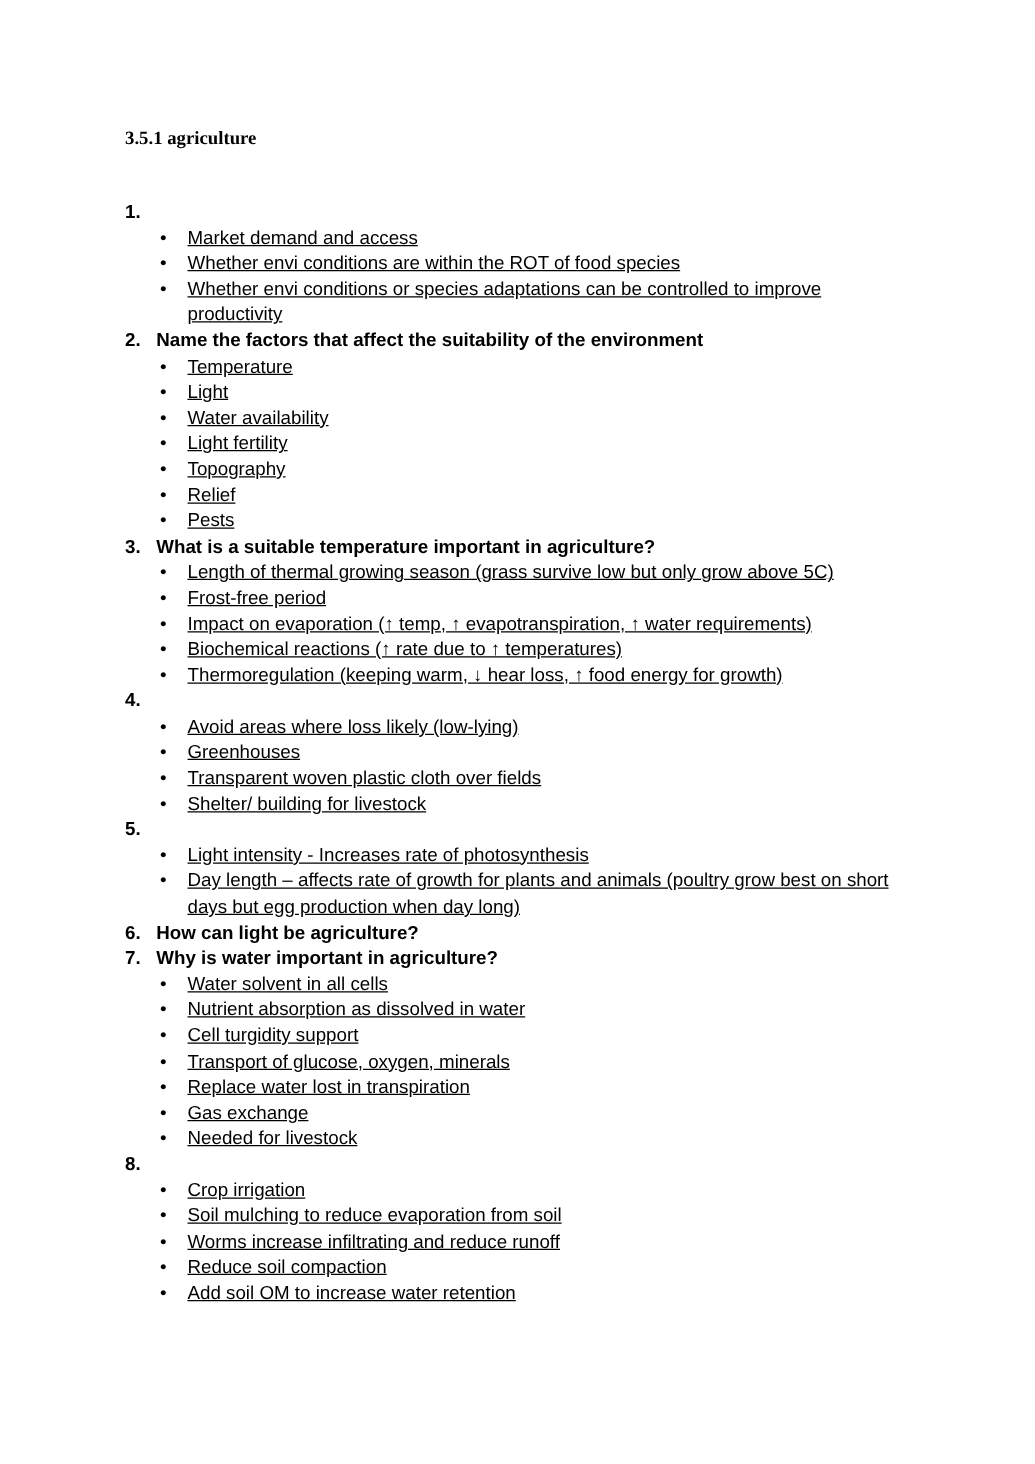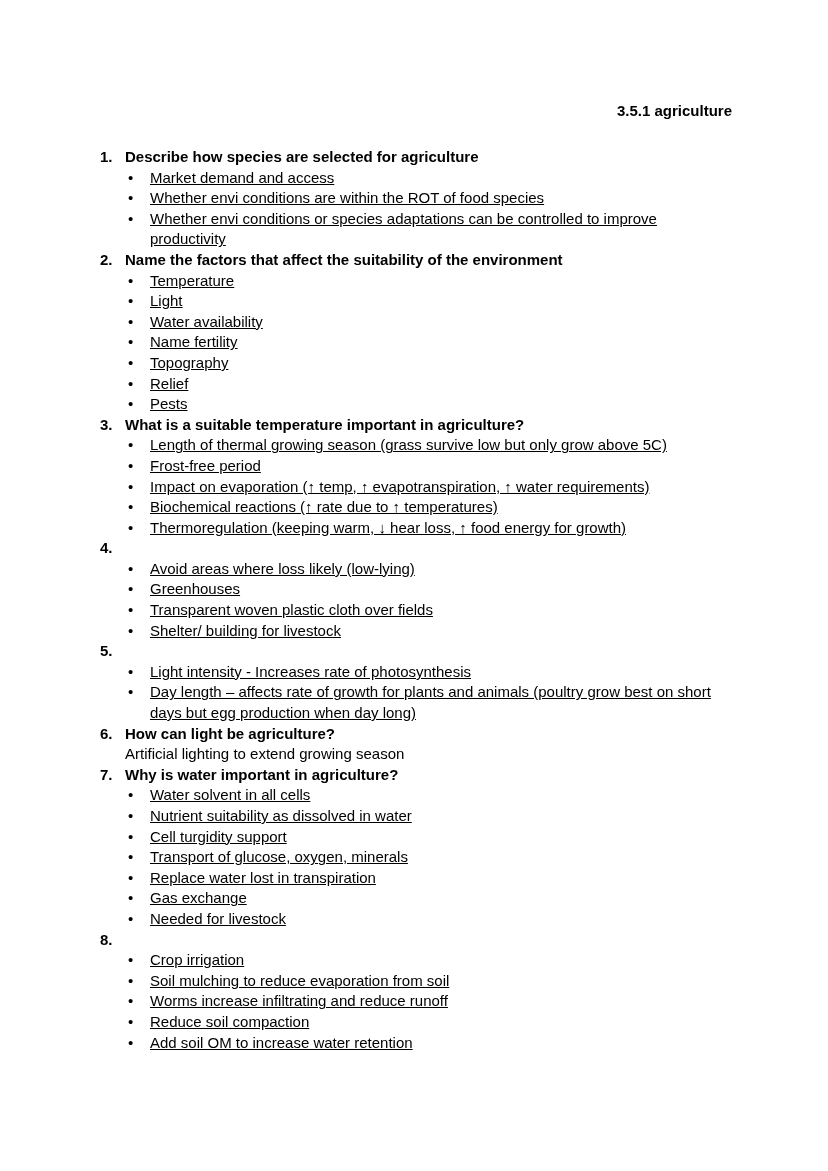--- a/index.html
+++ b/index.html
@@ -14,22 +14,23 @@
   .page {
     width: 828px;
     height: 1171px;
     background: #ffffff;
     padding: 103px 96px 40px 100px;
   }
   .title {
     font-size: 15px;
     font-weight: 700;
     line-height: 16px;
-    text-align: right;
-    margin-bottom: 28px;
+    text-align: left;
+    margin-bottom: 41px;
+    font-family: Liberation Serif, serif;
   }
   .qa-list {
     font-size: 15px;
     line-height: 20.6px;
   }
   .question-row {
     display: flex;
   }
   .q-num {
     flex: none;
@@ -57,21 +58,20 @@
 </style>
 </head>
 <body>
 
 <div class="page">
   <div class="title">3.5.1 agriculture</div>
   <div class="qa-list" id="qa-list">
       <div class="question-block">
         <div class="question-row">
           <span class="q-num">1.</span>
-          <span class="q-text">Describe how species are selected for agriculture</span>
         </div>
         <div class="bullet-row">
           <span class="bullet-marker">•</span>
           <span class="bullet-text">Market demand and access</span>
         </div>
         <div class="bullet-row">
           <span class="bullet-marker">•</span>
           <span class="bullet-text">Whether envi conditions are within the ROT of food species</span>
         </div>
         <div class="bullet-row">
@@ -91,21 +91,21 @@
         <div class="bullet-row">
           <span class="bullet-marker">•</span>
           <span class="bullet-text">Light</span>
         </div>
         <div class="bullet-row">
           <span class="bullet-marker">•</span>
           <span class="bullet-text">Water availability</span>
         </div>
         <div class="bullet-row">
           <span class="bullet-marker">•</span>
-          <span class="bullet-text">Name fertility</span>
+          <span class="bullet-text">Light fertility</span>
         </div>
         <div class="bullet-row">
           <span class="bullet-marker">•</span>
           <span class="bullet-text">Topography</span>
         </div>
         <div class="bullet-row">
           <span class="bullet-marker">•</span>
           <span class="bullet-text">Relief</span>
         </div>
         <div class="bullet-row">
@@ -171,34 +171,33 @@
         <div class="bullet-row">
           <span class="bullet-marker">•</span>
           <span class="bullet-text">Day length – affects rate of growth for plants and animals (poultry grow best on short days but egg production when day long)</span>
         </div>
       </div>
       <div class="question-block">
         <div class="question-row">
           <span class="q-num">6.</span>
           <span class="q-text">How can light be agriculture?</span>
         </div>
-        <div class="answer-row">Artificial lighting to extend growing season</div>
       </div>
       <div class="question-block">
         <div class="question-row">
           <span class="q-num">7.</span>
           <span class="q-text">Why is water important in agriculture?</span>
         </div>
         <div class="bullet-row">
           <span class="bullet-marker">•</span>
           <span class="bullet-text">Water solvent in all cells</span>
         </div>
         <div class="bullet-row">
           <span class="bullet-marker">•</span>
-          <span class="bullet-text">Nutrient suitability as dissolved in water</span>
+          <span class="bullet-text">Nutrient absorption as dissolved in water</span>
         </div>
         <div class="bullet-row">
           <span class="bullet-marker">•</span>
           <span class="bullet-text">Cell turgidity support</span>
         </div>
         <div class="bullet-row">
           <span class="bullet-marker">•</span>
           <span class="bullet-text">Transport of glucose, oxygen, minerals</span>
         </div>
         <div class="bullet-row">

